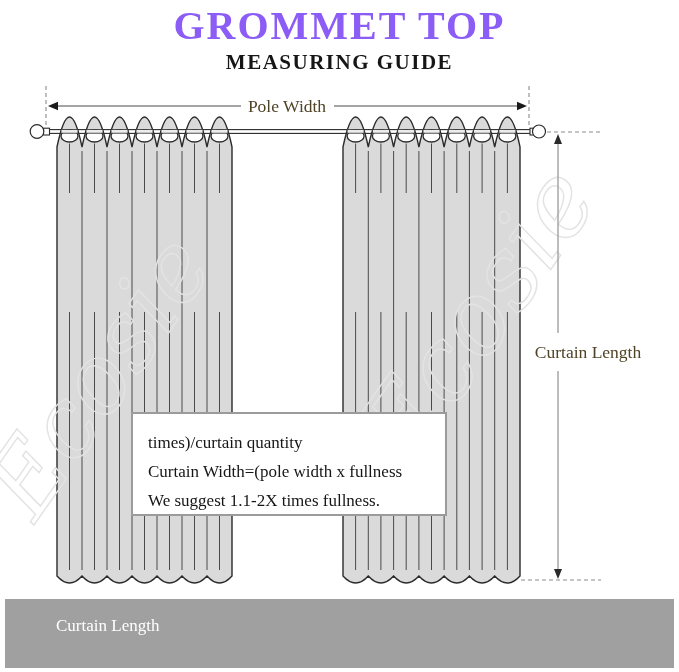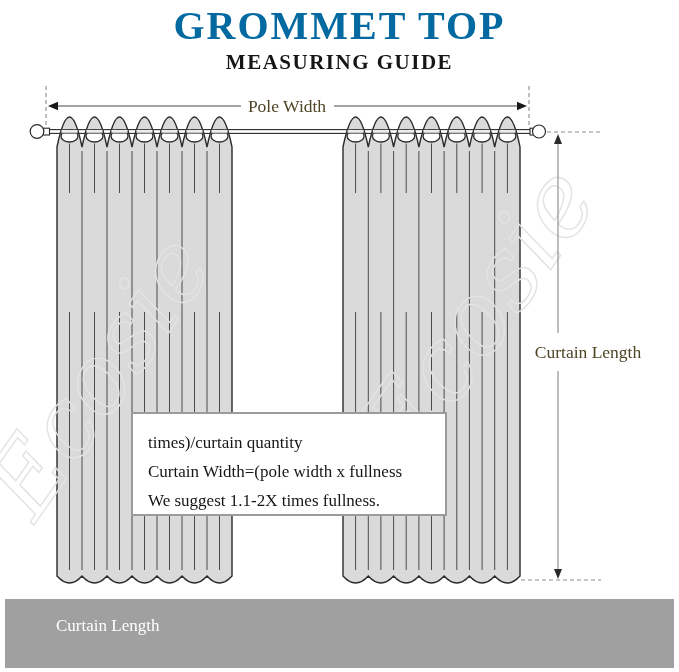--- a/index.html
+++ b/index.html
@@ -2,21 +2,21 @@
 <html><head>
 <meta charset="utf-8">
 <style>
   html,body{margin:0;padding:0;background:#fff;}
   .stage{
     position:relative;width:679px;height:672px;background:#ffffff;overflow:hidden;
     font-family:"Liberation Serif","DejaVu Serif",serif;
   }
   .title{
     position:absolute;top:2px;left:0;width:679px;text-align:center;
-    font-size:40px;font-weight:700;letter-spacing:2px;color:#0369a1;margin:0;
+    font-size:40px;font-weight:700;letter-spacing:2px;color:#8b5cf6;margin:0;
   }
   .subtitle{
     position:absolute;top:50px;left:0;width:679px;text-align:center;
     font-size:21px;font-weight:700;letter-spacing:1.5px;color:#161616;margin:0;
   }
   svg.diagram{position:absolute;top:0;left:0;}
   .formula-box{
     position:absolute;left:131px;top:412px;width:316px;height:104px;
     background:#ffffff;border:2px solid #9b9b9b;box-sizing:border-box;
     padding:14px 8px 0 15px;font-size:17px;color:#161616;line-height:29px;

